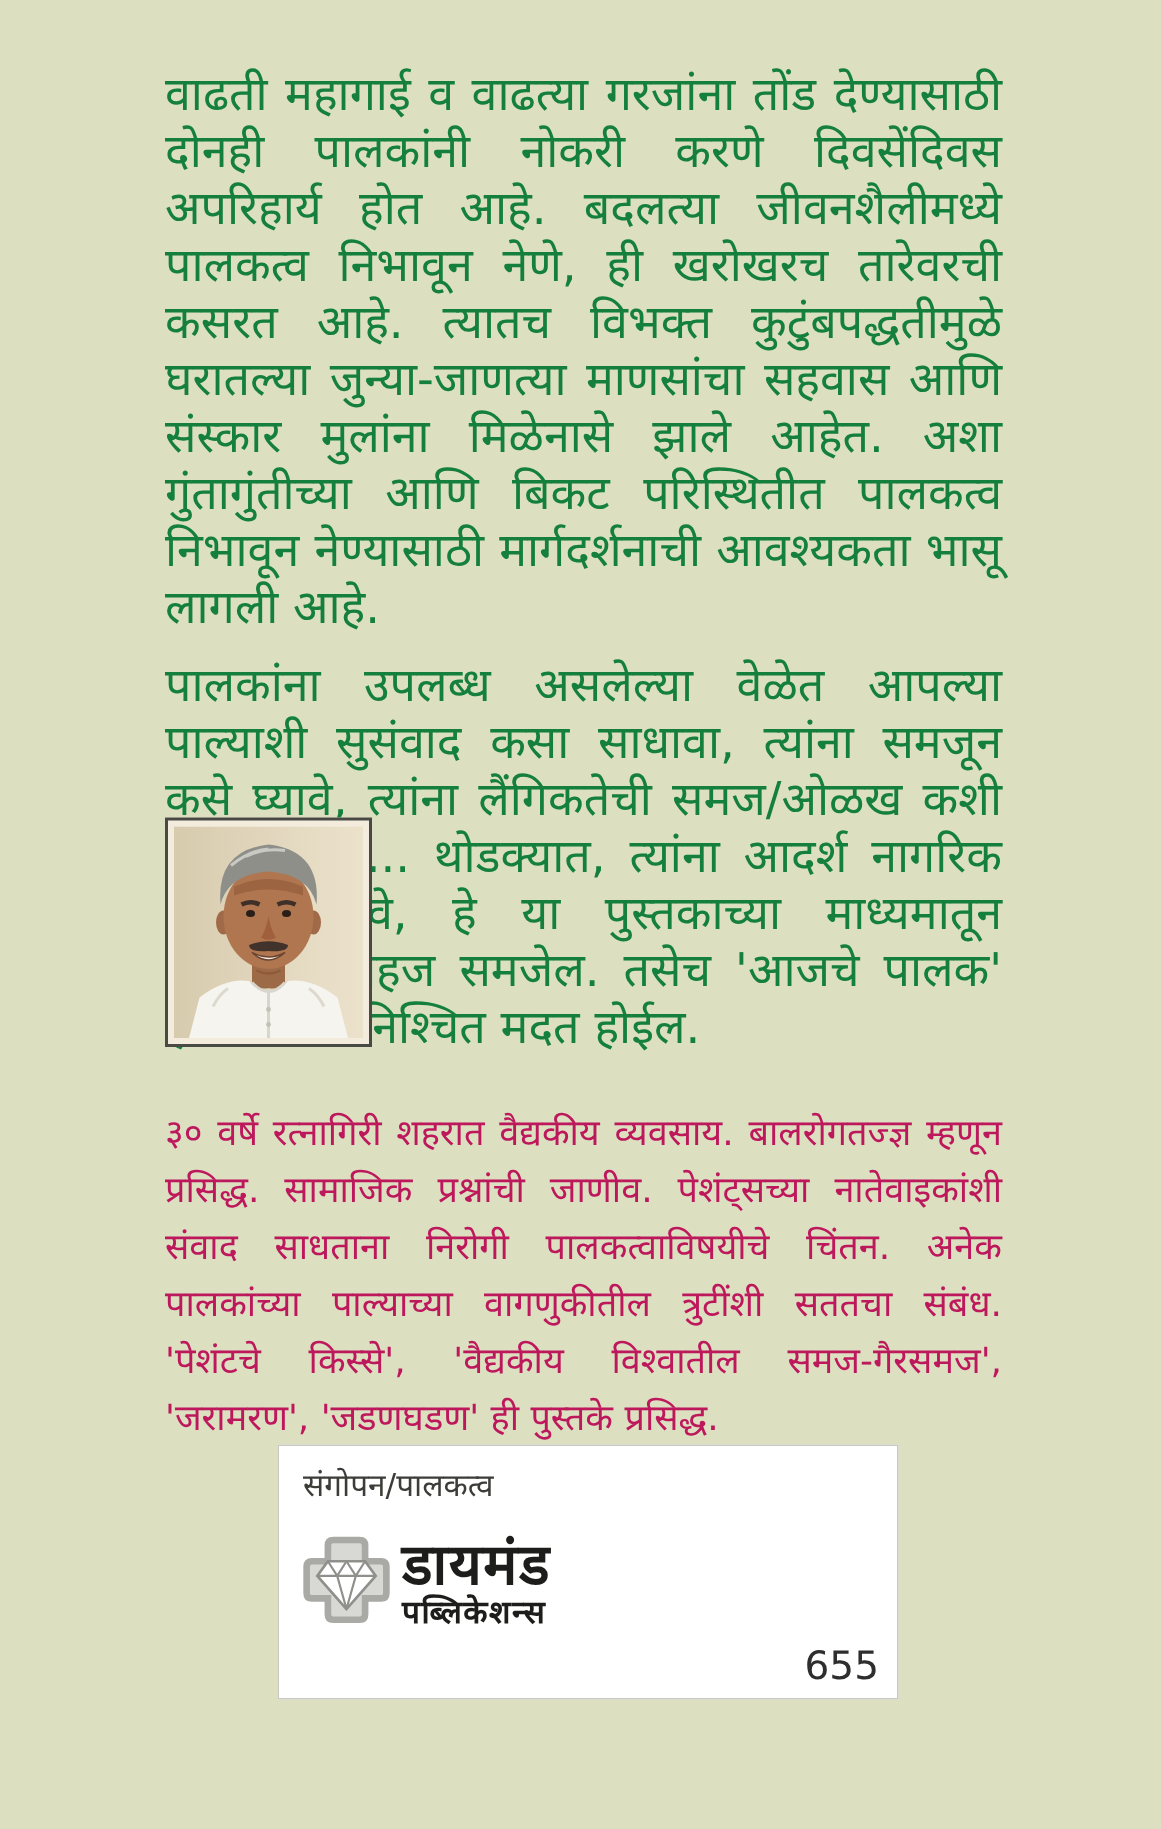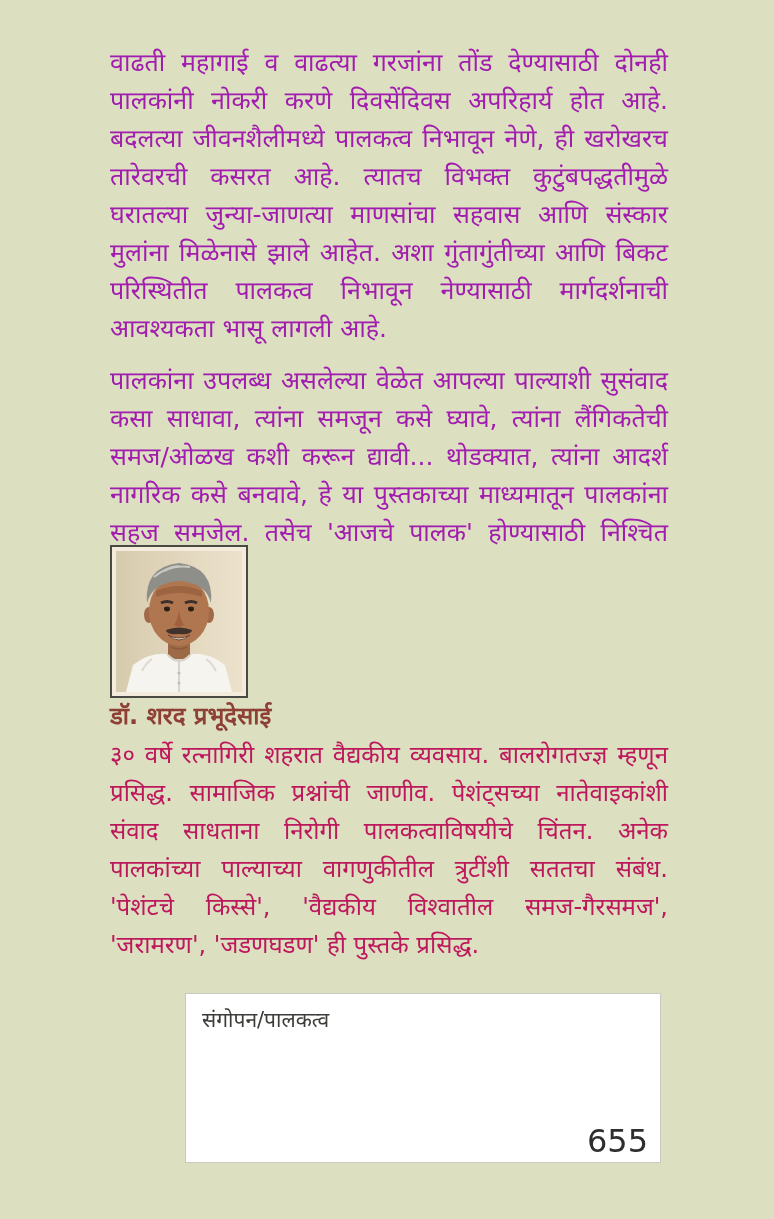--- a/index.html
+++ b/index.html
@@ -13,22 +13,22 @@
     background: #dce0c0;
     overflow: hidden;
   }
 
   
   .blurb {
     position: absolute;
     left: 110px;
     top: 44px;
     width: 558px;
-    color: #a21caf;
-    font-size: 25px;
+    color: #15803d;
+    font-size: 31px;
     line-height: 38px;
     text-align: justify;
     text-align-last: left;
   }
   .blurb p + p { margin-top: 14px; }
 
   
   .author-photo {
     position: absolute;
     left: 110px;
@@ -64,25 +64,24 @@
     line-height: 38px;
     text-align: justify;
     text-align-last: left;
   }
 
   
   .publisher-box {
     position: absolute;
     left: 185px;
     top: 963px;
-    width: 476px;
+    width: 414px;
     height: 170px;
     background: #ffffff;
     border: 1px solid #c9c9c3;
-    margin-top: 30px;
   }
   .pub-category {
     position: absolute;
     left: 16px;
     top: 12px;
     color: #3c3c38;
     font-size: 21px;
     line-height: 28px;
   }
   .logo-row {
@@ -117,21 +116,21 @@
     color: #454545;
     font-size: 16px;
     font-weight: bold;
     line-height: 20px;
   }
   .pub-page-number {
     position: absolute;
     right: 12px;
     bottom: 6px;
     color: #2e2e2e;
-    font-size: 32px;
+    font-size: 26px;
     line-height: 30px;
   }
 </style>
 </head>
 <body>
 
 <div class="page">
 
   <div class="blurb">
     <p>वाढती महागाई व वाढत्या गरजांना तोंड देण्यासाठी दोनही पालकांनी नोकरी करणे दिवसेंदिवस अपरिहार्य होत आहे. बदलत्या जीवनशैलीमध्ये पालकत्व निभावून नेणे, ही खरोखरच तारेवरची कसरत आहे. त्यातच विभक्त कुटुंबपद्धतीमुळे घरातल्या जुन्या-जाणत्या माणसांचा सहवास आणि संस्कार मुलांना मिळेनासे झाले आहेत. अशा गुंतागुंतीच्या आणि बिकट परिस्थितीत पालकत्व निभावून नेण्यासाठी मार्गदर्शनाची आवश्यकता भासू लागली आहे.</p>
@@ -175,24 +174,38 @@
       <path d="M63,60 Q61,70 58,74 Q63,77 68,74 Q65,70 63,60" fill="#a0603c"></path>
 
       <path d="M50,79 Q63,74 76,79 Q76,84 63,83 Q50,84 50,79 Z" fill="#41332c"></path>
 
       <path d="M52,84 Q63,94 74,84 Q63,90 52,84 Z" fill="#f3efe6" stroke="#6b4530" stroke-width="1"></path>
 
       <path d="M55,96 Q63,100 71,96" stroke="#8e5a3a" stroke-width="1.5" fill="none"></path>
     </svg>
   </div>
 
-  <div class="author-name">डॉ. शरद प्रभूदेसाई</div>
 
   <p class="author-bio">३० वर्षे रत्नागिरी शहरात वैद्यकीय व्यवसाय. बालरोगतज्ज्ञ म्हणून प्रसिद्ध. सामाजिक प्रश्नांची जाणीव. पेशंट्सच्या नातेवाइकांशी संवाद साधताना निरोगी पालकत्वाविषयीचे चिंतन. अनेक पालकांच्या पाल्याच्या वागणुकीतील त्रुटींशी सततचा संबंध. 'पेशंटचे किस्से', 'वैद्यकीय विश्वातील समज-गैरसमज', 'जरामरण', 'जडणघडण' ही पुस्तके प्रसिद्ध.</p>
 
   <div class="publisher-box">
     <div class="pub-category">संगोपन/पालकत्व</div>
 
+    <div class="logo-row">
+      <span class="logo-mark">
+        <svg viewBox="0 0 70 74">
+
+          <path d="M25,5 H45 Q49,5 49,9 V21 H61 Q65,21 65,25 V45 Q65,49 61,49 H49 V61 Q49,65 45,65 H25 Q21,65 21,61 V49 H9 Q5,49 5,45 V25 Q5,21 9,21 H21 V9 Q21,5 25,5 Z" fill="#d8d8d4" stroke="#a9a9a5" stroke-width="5"></path>
+
+          <polygon points="35,57 13,32 21,21 49,21 57,32" fill="#ffffff" stroke="#8f8f8b" stroke-width="2"></polygon>
+          <path d="M13,32 L57,32 M21,21 L28,32 M49,21 L42,32 M35,21 L28,32 M35,21 L42,32 M28,32 L35,57 M42,32 L35,57" stroke="#8f8f8b" stroke-width="1.6" fill="none"></path>
+        </svg>
+      </span>
+      <div class="logo-text">
+        <div class="logo-title">डायमंड</div>
+        <div class="logo-subtitle">पब्लिकेशन्स</div>
+      </div>
+    </div>
 
     <div class="pub-page-number">655</div>
   </div>
 
 </div>
 
 </body></html>

